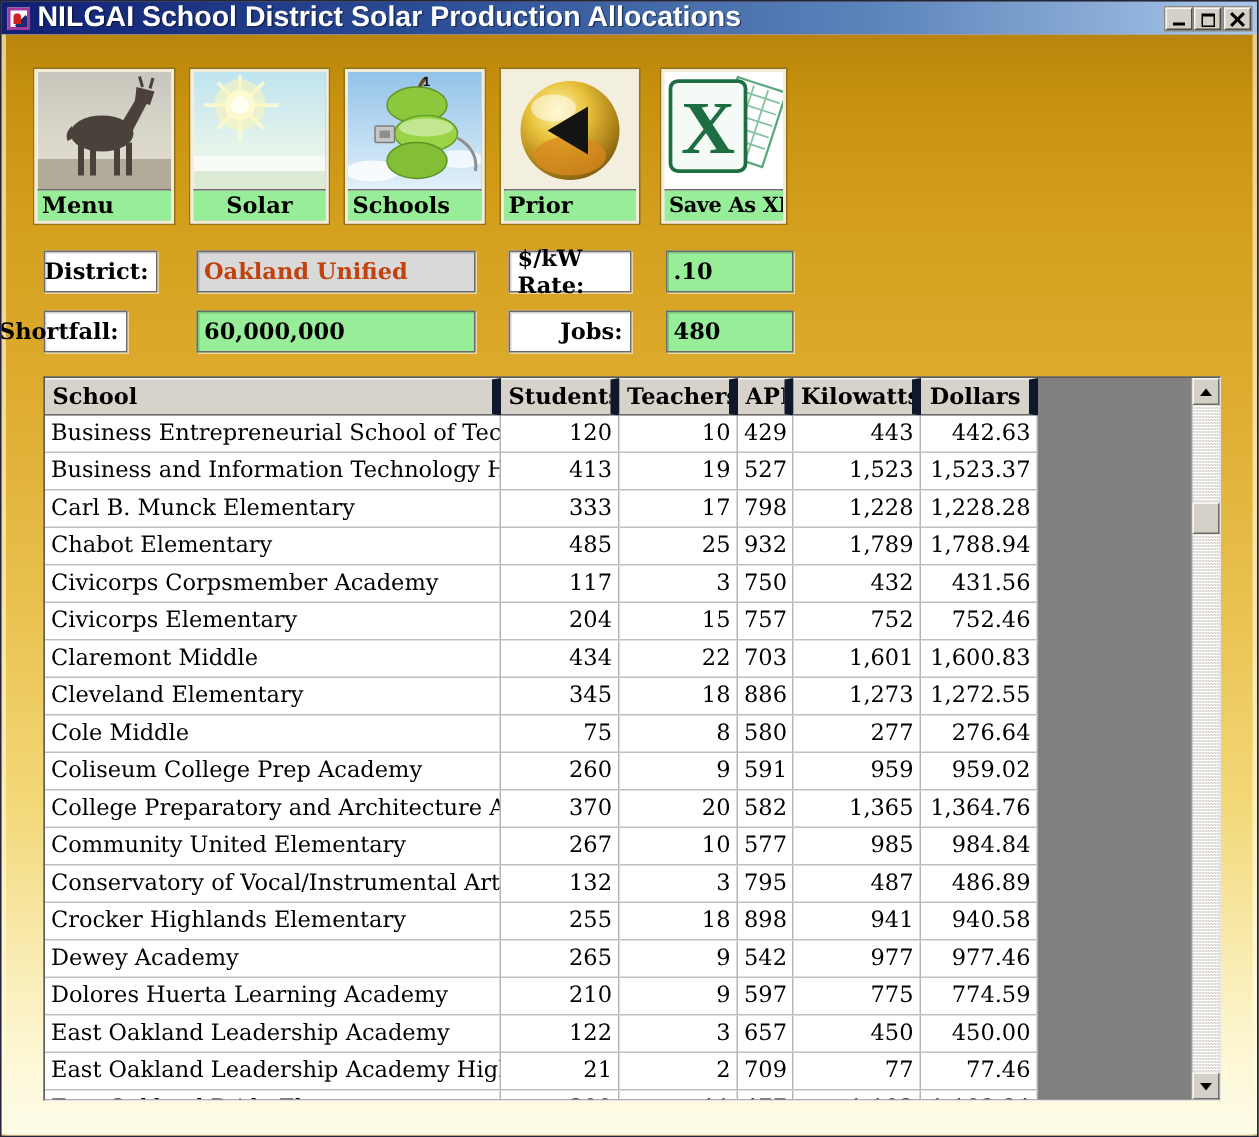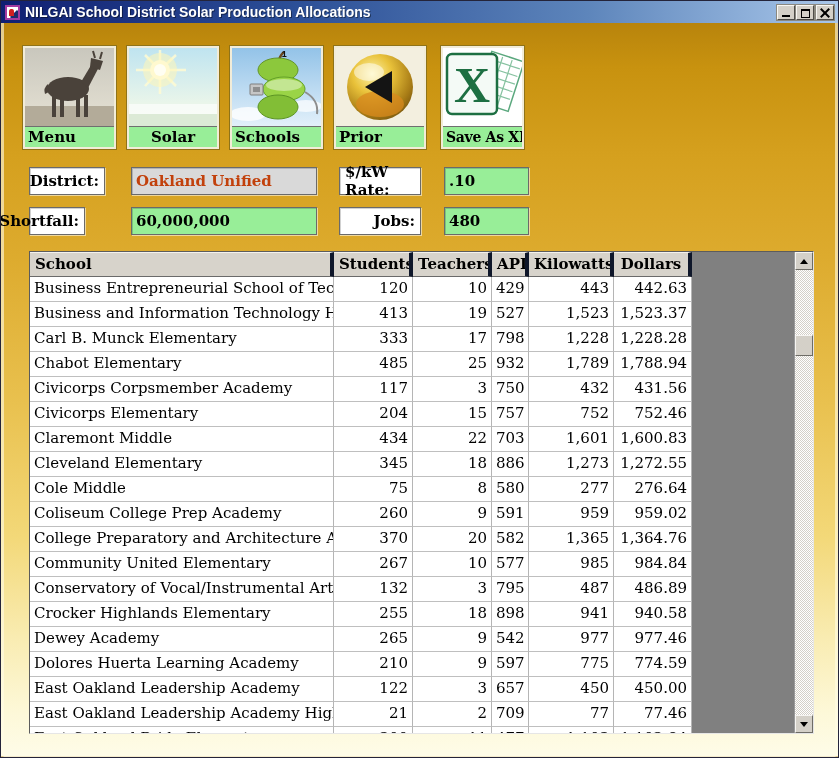--- a/index.html
+++ b/index.html
@@ -15,21 +15,21 @@
     display:flex;align-items:center;padding:0 4px;box-sizing:border-box;
   }
   .appicon{
     width:15px;height:15px;background:#fff;border:2px solid #a23aa0;
     box-sizing:border-box;position:relative;flex:0 0 auto;overflow:hidden;
   }
   .appicon::before{content:"";position:absolute;right:-4px;bottom:-4px;width:10px;height:10px;background:#1a2a6e;transform:rotate(45deg);}
   .appicon::after{content:"";position:absolute;left:2px;top:2px;width:5px;height:7px;background:#d02020;border-radius:40% 40% 0 0;}
   #titletext{
     color:#fff;font-family:"Liberation Sans","DejaVu Sans",sans-serif;
-    font-weight:bold;font-size:14px;margin-left:5px;flex:1;
+    font-weight:bold;font-size:19px;margin-left:5px;flex:1;
     white-space:nowrap;overflow:hidden;text-shadow:1px 1px 0 rgba(0,0,0,.45);
   }
   .winbtn{
     width:18px;height:15px;background:#d4d0c8;margin-left:1px;
     border:1px solid;border-color:#f8f7f4 #4e4c48 #4e4c48 #f8f7f4;
     box-shadow:0 0 0 1px #8a887f;display:flex;align-items:flex-end;justify-content:center;
     box-sizing:border-box;cursor:default;
   }
   .glyph-min{width:8px;height:2px;background:#000;margin-bottom:2px;}
   .glyph-max{width:9px;height:9px;border:1px solid #000;border-top-width:2px;box-sizing:border-box;margin-bottom:1px;}
@@ -87,21 +87,21 @@
   #fld-jobs{left:443px;top:206px;width:85px;}
   
   #table{
     position:absolute;left:28px;top:250px;width:785px;height:483px;box-sizing:border-box;
     display:flex;background:#808080;
     border:1px solid #5c5c5c;border-right-color:#e6e6e6;border-bottom-color:#e6e6e6;
   }
   #grid{flex:1 1 auto;display:flex;flex-direction:column;overflow:hidden;background:#808080;}
   #thead{display:flex;height:25px;flex:0 0 25px;background:#808080;}
   .hcell{
-    background:#d7d3cb;border-right:4px solid #0f172a;border-bottom:1px solid #6a6a6a;
+    background:#d7d3cb;border-right:6px solid #0f172a;border-bottom:1px solid #6a6a6a;
     border-top:1px solid #f4f2ee;box-sizing:border-box;
     font-weight:bold;font-size:15px;line-height:23px;padding:0 5px;
     white-space:nowrap;overflow:hidden;
   }
   #tbody{flex:1 1 auto;overflow:hidden;}
   .trow{display:flex;height:25px;background:#808080;}
   .cell{
     background:#fff;border-right:1px solid #b5b5b5;border-bottom:1px solid #bfbfbf;
     box-sizing:border-box;font-size:15px;line-height:23px;padding:0 4px;
     white-space:nowrap;overflow:hidden;color:#000;

